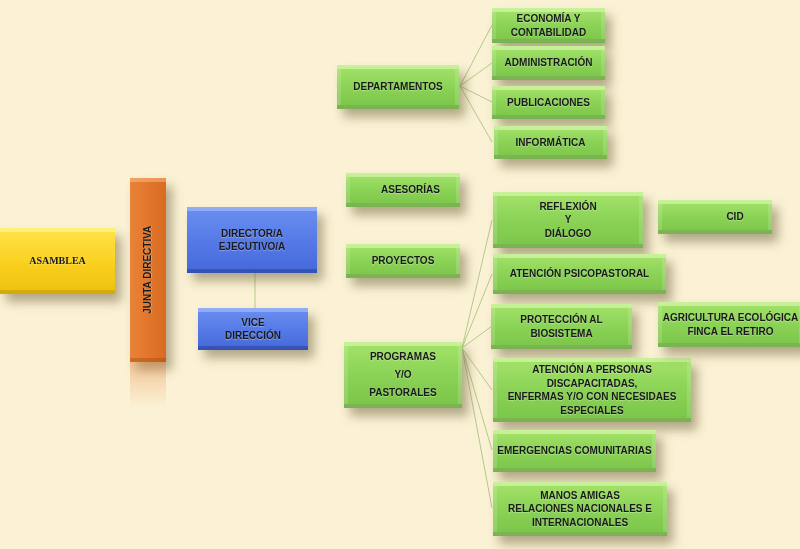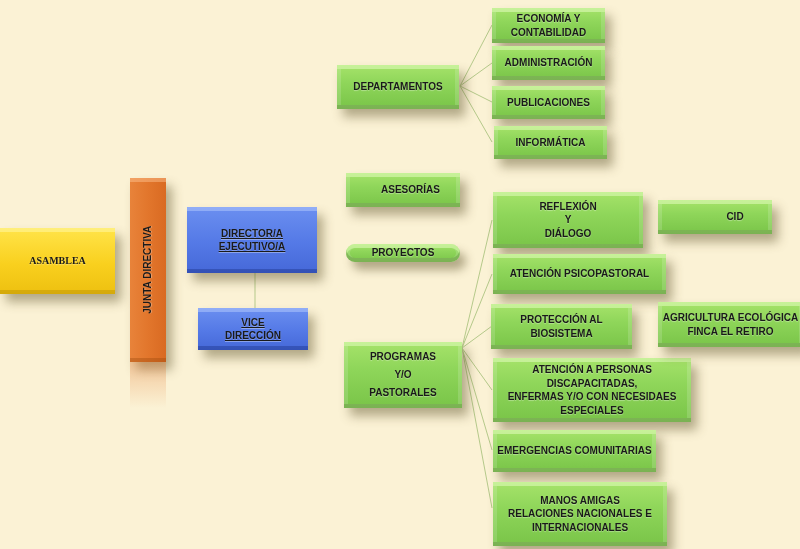--- a/index.html
+++ b/index.html
@@ -8,21 +8,21 @@
        font-weight:bold;font-size:10px;color:#1a1a1a;line-height:1.35;box-sizing:border-box;
        text-shadow:0 1px 1px rgba(255,255,255,0.35);}
   .box span{white-space:pre-line;}
   .green{background:linear-gradient(180deg,#a6e36a 0%,#8fd65a 40%,#79c448 100%);
          box-shadow:6px 8px 10px rgba(90,80,40,0.45), inset 0 0 0 4px rgba(255,255,255,0.15), inset 0 -4px 0 rgba(60,110,20,0.35), inset 0 4px 0 rgba(220,255,170,0.45);justify-content:center;}
   .yellow{background:linear-gradient(180deg,#ffe44a 0%,#f9d01e 55%,#edc010 100%);
          box-shadow:6px 8px 10px rgba(90,80,40,0.45), inset 0 -4px 0 rgba(170,130,0,0.35), inset 0 4px 0 rgba(255,250,170,0.5);}
   .orange{background:linear-gradient(90deg,#e8833a 0%,#e2762c 50%,#d96a22 100%);
          box-shadow:6px 8px 10px rgba(90,80,40,0.45), inset 0 -4px 0 rgba(150,70,10,0.35), inset 0 4px 0 rgba(255,200,150,0.45);}
   .blue{background:linear-gradient(180deg,#6b8ff0 0%,#5479e6 55%,#4568d8 100%);
-         box-shadow:6px 8px 10px rgba(90,80,40,0.45), inset 0 -4px 0 rgba(20,40,120,0.35), inset 0 4px 0 rgba(190,210,255,0.45);text-decoration:underline;}
+         box-shadow:6px 8px 10px rgba(90,80,40,0.45), inset 0 -4px 0 rgba(20,40,120,0.35), inset 0 4px 0 rgba(190,210,255,0.45);}
   .vert span{transform:rotate(-90deg);white-space:nowrap;display:block;}
   svg.lines{position:absolute;left:0;top:0;}
   .reflect{position:absolute;left:130px;top:362px;width:36px;height:46px;
            background:linear-gradient(180deg,rgba(226,118,44,0.35),rgba(251,242,213,0));}
 </style>
 </head>
 <body>
 
 <svg class="lines" width="800" height="549">
   <g stroke="#b5c98a" stroke-width="1" fill="none">
@@ -76,21 +76,21 @@
   <span>PUBLICACIONES</span>
 </div>
 <div class="box green" style="left:494px;top:126px;width:113px;height:33px;">
   <span>INFORMÁTICA</span>
 </div>
 
 <div class="box green" style="left:346px;top:173px;width:114px;height:34px;padding-left:15px;">
   <span>ASESORÍAS</span>
 </div>
 
-<div class="box green" style="left:346px;top:244px;width:114px;height:18px;border-radius:14px;">
+<div class="box green" style="left:346px;top:244px;width:114px;height:34px;">
   <span>PROYECTOS</span>
 </div>
 
 <div class="box green" style="left:344px;top:318px;width:118px;height:66px;margin-top:24px;">
   <span style="line-height:1.8;">PROGRAMAS
 Y/O
 PASTORALES</span>
 </div>
 
 <div class="box green" style="left:493px;top:192px;width:150px;height:56px;">
@@ -105,21 +105,21 @@
   <span>PROTECCIÓN AL BIOSISTEMA</span>
 </div>
 <div class="box green" style="left:493px;top:358px;width:198px;height:64px;">
   <span>ATENCIÓN A PERSONAS DISCAPACITADAS,
 ENFERMAS Y/O CON NECESIDAES
 ESPECIALES</span>
 </div>
 <div class="box green" style="left:493px;top:430px;width:163px;height:42px;">
   <span>EMERGENCIAS COMUNITARIAS</span>
 </div>
-<div class="box green" style="left:493px;top:482px;width:174px;height:64px;">
+<div class="box green" style="left:493px;top:482px;width:174px;height:54px;">
   <span>MANOS AMIGAS
 RELACIONES NACIONALES E
 INTERNACIONALES</span>
 </div>
 
 <div class="box green" style="left:658px;top:200px;width:114px;height:34px;padding-left:40px;">
   <span>CID</span>
 </div>
 <div class="box green" style="left:640px;top:302px;width:145px;height:45px;margin-left:18px;">
   <span>AGRICULTURA ECOLÓGICA

